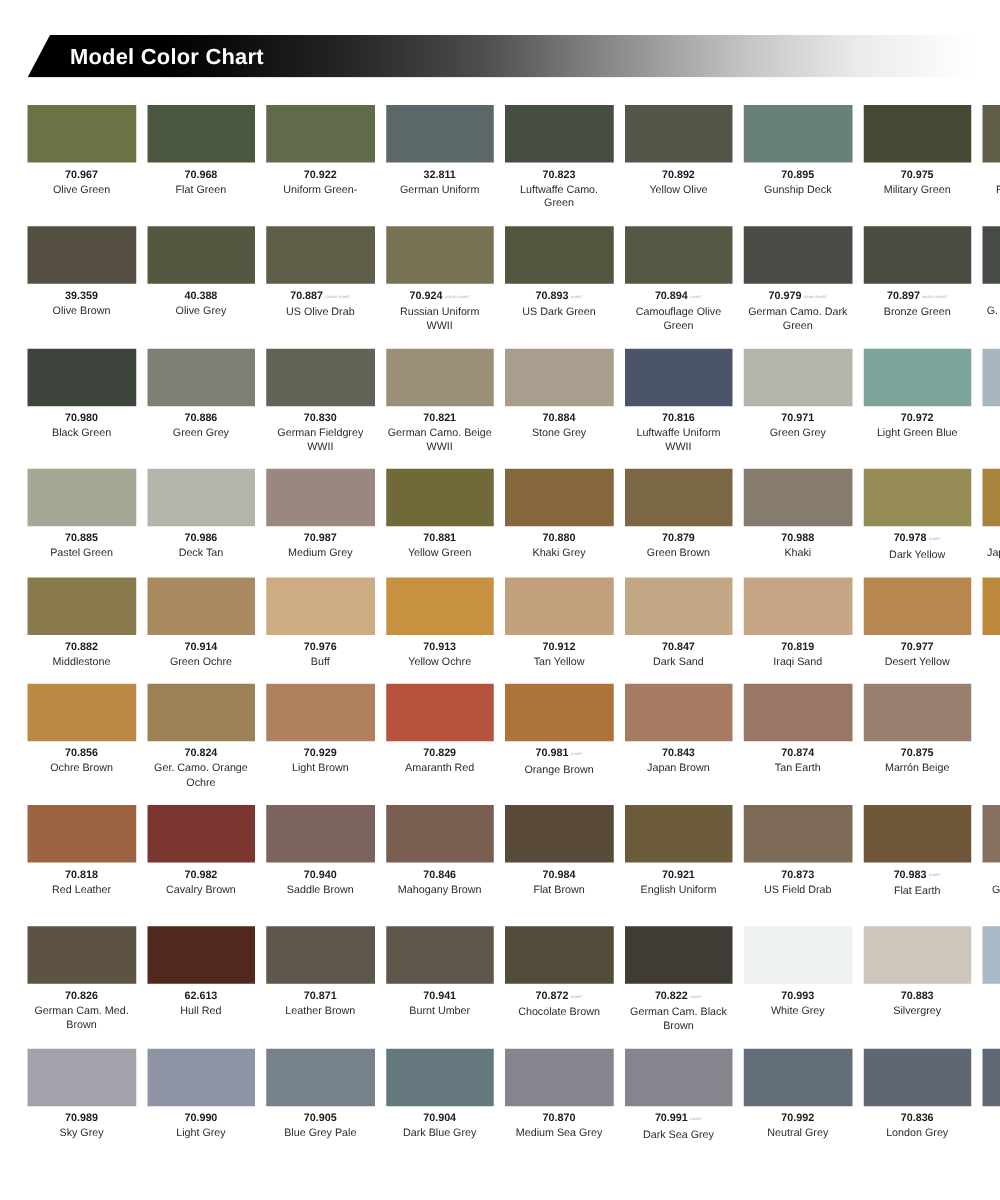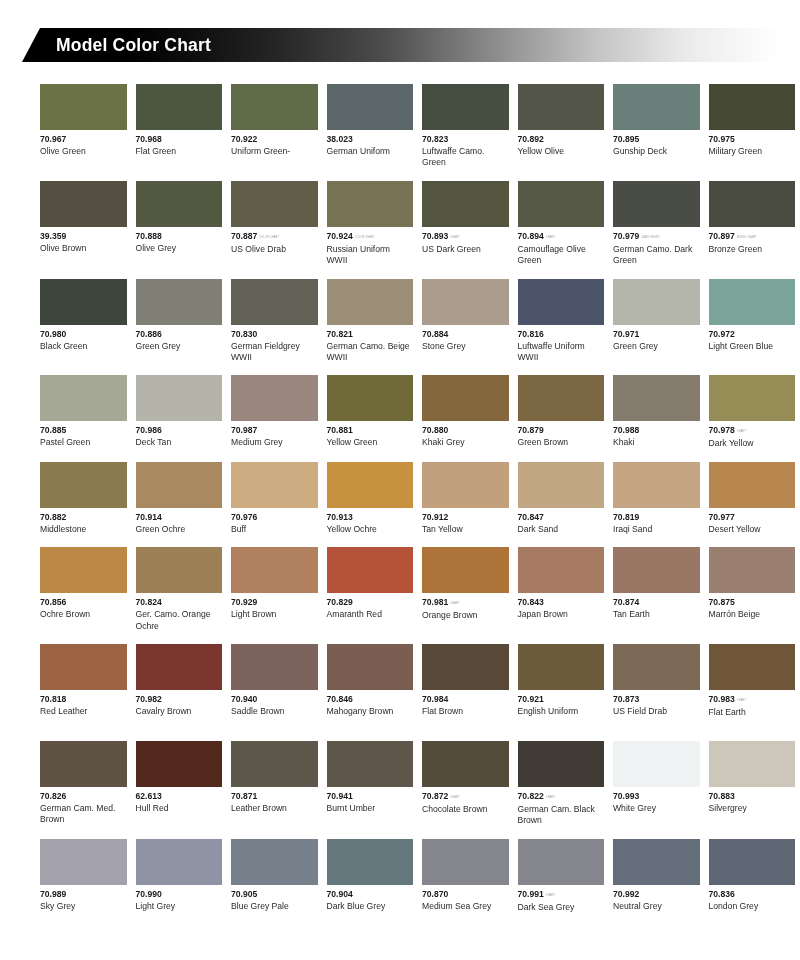--- a/index.html
+++ b/index.html
@@ -54,23 +54,24 @@
     color: #ffffff;
     font-size: 17.5px;
     font-weight: bold;
     letter-spacing: 0.2px;
     white-space: nowrap;
   }
 
   
   #grid {
     position: absolute;
-    left: 40px;
+    left: 22px;
     top: 84px;
     width: 756px;
+    text-align: center;
   }
   .row {
     display: flex;
     width: 756px;
     margin-bottom: 12px;
   }
   .row:last-child { margin-bottom: 5px; }
 
   .cell {
     width: 86.5px;
@@ -140,21 +141,21 @@
         <div class="cell">
           <div class="swatch" style="background: rgb(96, 107, 74);"></div>
           <div class="label">
             <div class="code-line">70.922</div>
             <div class="name-line">Uniform Green-</div>
           </div>
         </div>
         <div class="cell">
           <div class="swatch" style="background: rgb(92, 103, 106);"></div>
           <div class="label">
-            <div class="code-line">38.023</div>
+            <div class="code-line">32.811</div>
             <div class="name-line">German Uniform</div>
           </div>
         </div>
         <div class="cell">
           <div class="swatch" style="background: rgb(70, 78, 66);"></div>
           <div class="label">
             <div class="code-line">70.823</div>
             <div class="name-line">Luftwaffe Camo. Green</div>
           </div>
         </div>
@@ -191,21 +192,21 @@
         <div class="cell">
           <div class="swatch" style="background: rgb(85, 79, 67);"></div>
           <div class="label">
             <div class="code-line">39.359</div>
             <div class="name-line">Olive Brown</div>
           </div>
         </div>
         <div class="cell">
           <div class="swatch" style="background: rgb(83, 88, 65);"></div>
           <div class="label">
-            <div class="code-line">70.888</div>
+            <div class="code-line">40.388</div>
             <div class="name-line">Olive Grey</div>
           </div>
         </div>
         <div class="cell">
           <div class="swatch" style="background: rgb(96, 93, 72);"></div>
           <div class="label">
             <div class="code-line">70.887<span class="code-note">COLOR CHART</span></div>
             <div class="name-line">US Olive Drab</div>
           </div>
         </div>

